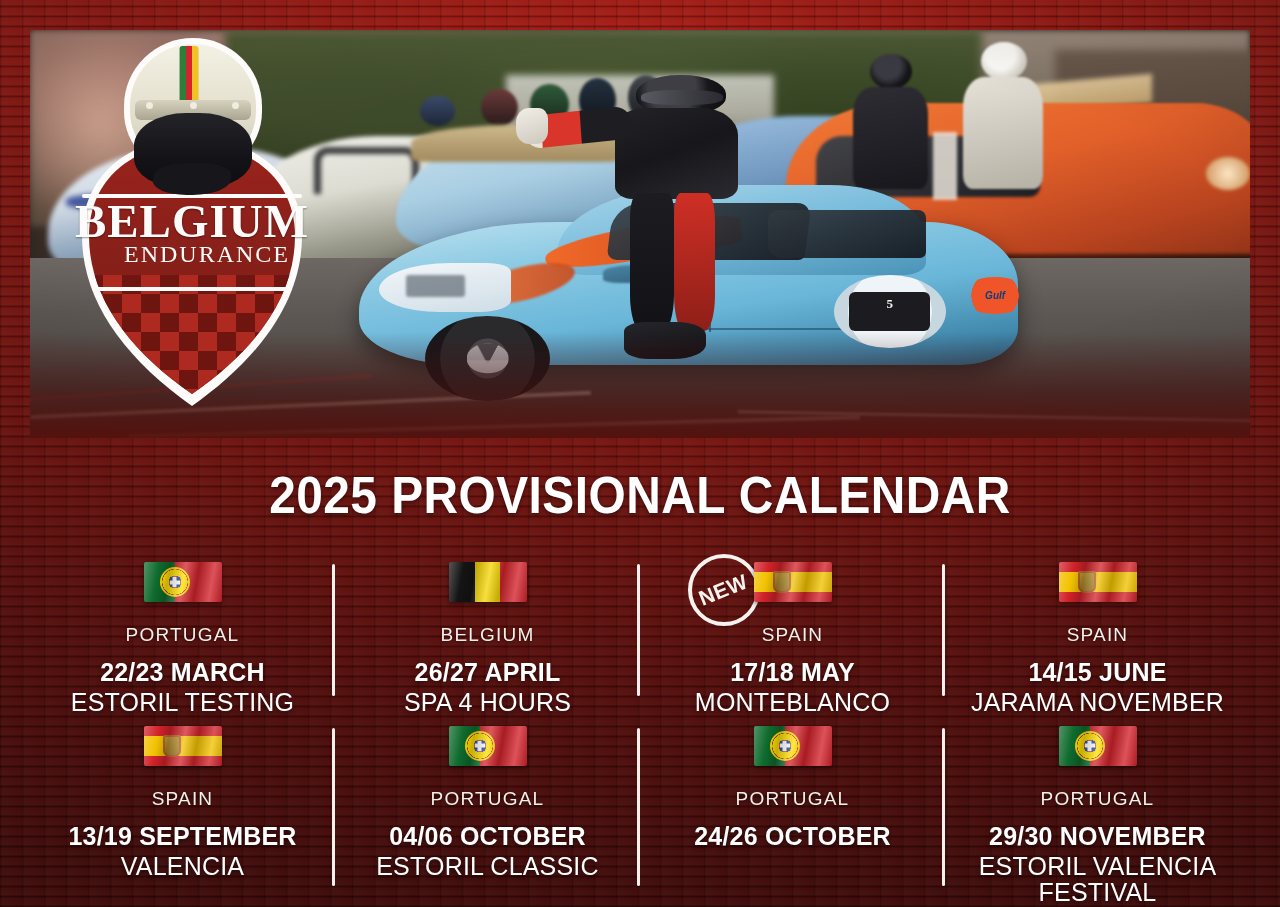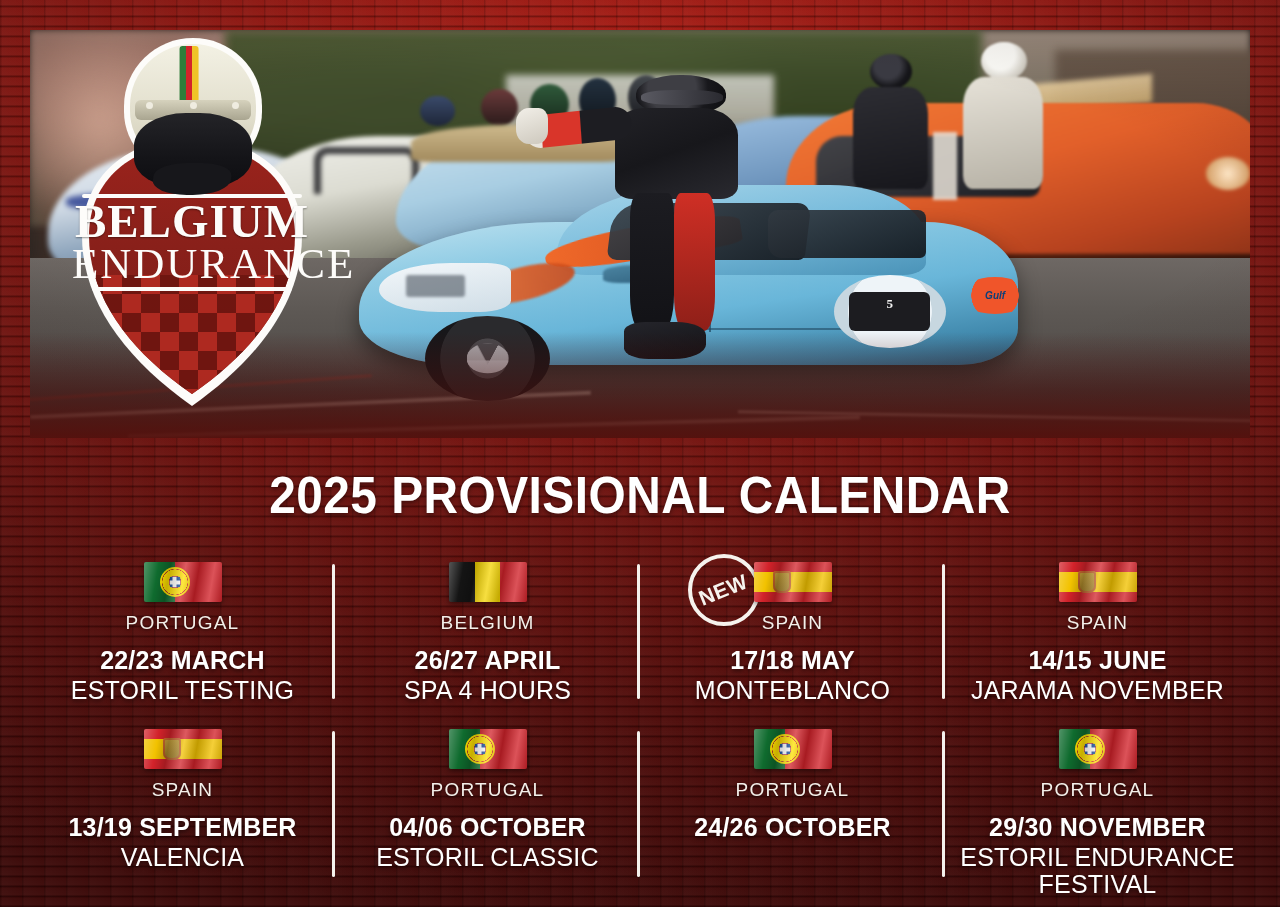--- a/index.html
+++ b/index.html
@@ -360,24 +360,24 @@
     background:#fdfcfa; border-radius:2px;
   }
   .logo-historic{
     position:absolute; left:0; top:164px; width:248px;
     text-align:center; color:#fdfcfa;
     font-family:"Liberation Serif", serif; font-weight:700;
     font-size:47px; letter-spacing:1px; line-height:1;
     text-shadow:0 1px 2px rgba(0,0,0,.4);
   }
   .logo-endurance{
-    position:absolute; left:4px; top:208px; width:248px;
+    position:absolute; left:15px; top:208px; width:248px;
     text-align:center; color:#fdfcfa;
     font-family:"Liberation Serif", serif; font-weight:400;
-    font-size:43px; letter-spacing:2px; line-height:1;
+    font-size:24px; letter-spacing:2px; line-height:1;
   }
   .helmet{
     position:absolute; left:62px; top:10px; width:126px; height:124px;
   }
   .helmet .outline{
     position:absolute; inset:-6px;
     background:#fdfcfa; border-radius:50% 50% 46% 46%;
   }
   .helmet .shell{
     position:absolute; inset:0;
@@ -484,21 +484,21 @@
     border:4px solid #f6f3ee; border-radius:50%;
     display:flex; align-items:center; justify-content:center;
   }
   .new-badge span{
     color:#f6f3ee; font-weight:700; font-size:21px; letter-spacing:.5px;
     transform:rotate(-22deg);
     font-family:"Liberation Sans", sans-serif;
   }
 
   .country{
-    margin-top:8px; color:#f3efe9; font-size:19px; letter-spacing:1.2px;
+    margin-top:20px; color:#f3efe9; font-size:19px; letter-spacing:1.2px;
     font-weight:400; font-family:"Liberation Sans", sans-serif;
     text-shadow:0 1px 3px rgba(0,0,0,.5);
   }
   .dates{
     margin-top:12px; color:#ffffff; font-size:25px; font-weight:700;
     letter-spacing:.2px; text-shadow:0 2px 4px rgba(0,0,0,.5);
   }
   .event{
     margin-top:2px; color:#ffffff; font-size:25px; font-weight:400;
     line-height:1.06; text-align:center; letter-spacing:.2px;
@@ -725,16 +725,16 @@
 
   <div class="cell nodiv">
     <div class="flagwrap">
       <div class="flag pt">
           <div class="arms"></div>
           <div class="wave"></div>
         </div>
     </div>
     <div class="country">PORTUGAL</div>
     <div class="dates">29/30 NOVEMBER</div>
-    <div class="event">ESTORIL ENDURANCE FESTIVAL</div>
+    <div class="event">ESTORIL VALENCIA FESTIVAL</div>
   </div>
 
 </div>
 
 </body></html>

